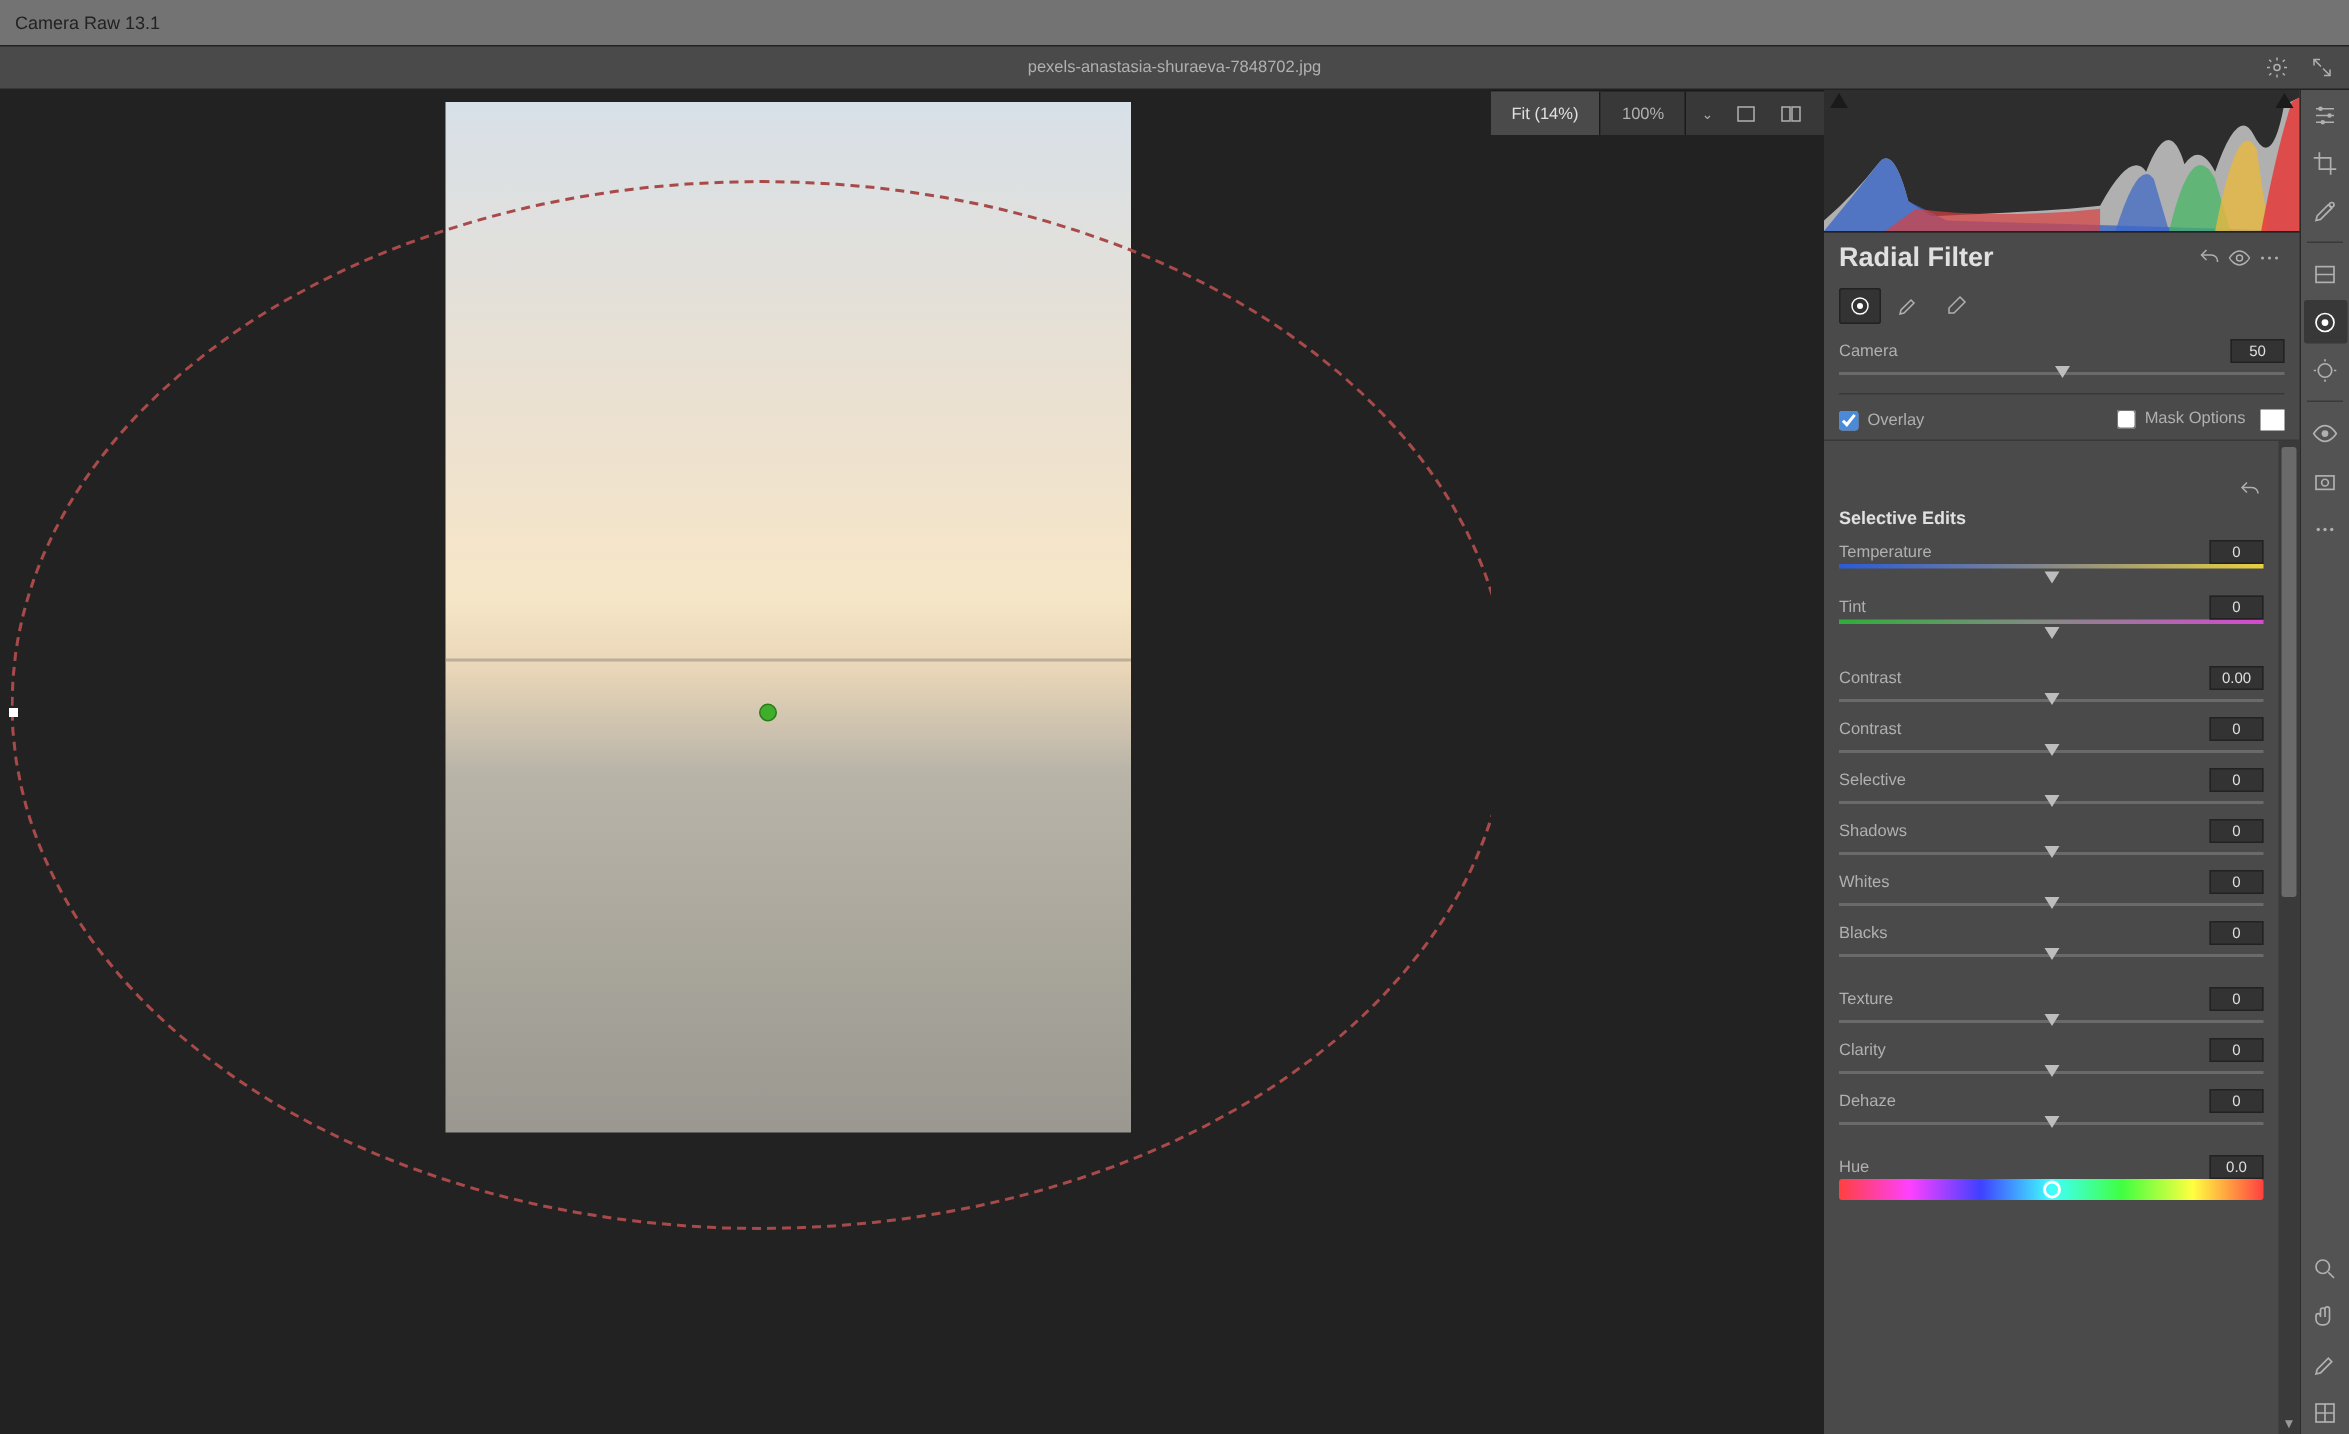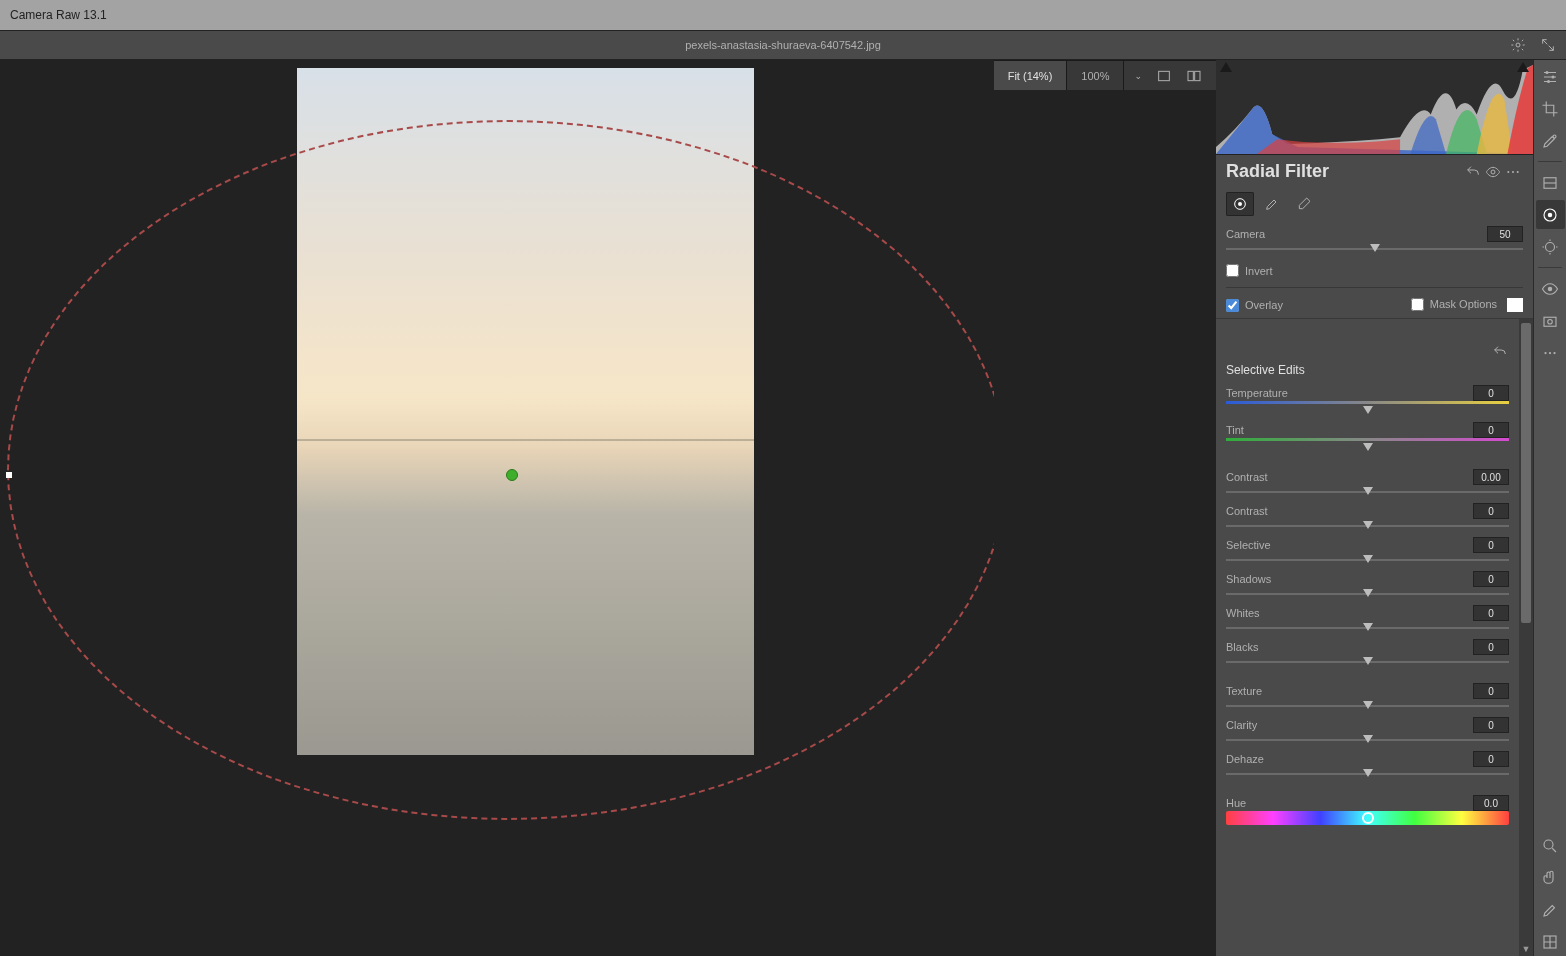--- a/index.html
+++ b/index.html
@@ -11,21 +11,21 @@
     --text:#e0e0e0;
     --text-dim:#b0b0b0;
     --border:#2a2a2a;
     --input-bg:#333333;
   }
   *{box-sizing:border-box;font-family:"Segoe UI",Arial,sans-serif;}
   html,body{margin:0;padding:0;width:1566px;height:956px;background:#fff;overflow:hidden;}
   body{display:flex;flex-direction:column;}
 
   
-  .titlebar{height:30px;background:#a3a3a3;color:#222;font-size:12px;display:flex;align-items:center;padding:0 10px;}
+  .titlebar{height:30px;background:#737373;color:#222;font-size:12px;display:flex;align-items:center;padding:0 10px;}
 
   
   .app{flex:1;display:flex;flex-direction:column;background:var(--bg-dark);}
   .header{height:30px;background:var(--bg-panel);display:flex;align-items:center;position:relative;border-top:1px solid #222;border-bottom:1px solid #222;}
   .header .filename{position:absolute;left:50%;transform:translateX(-50%);color:var(--text-dim);font-size:11px;}
   .header .right{margin-left:auto;display:flex;align-items:center;gap:6px;padding-right:6px;}
   .icon-btn{width:24px;height:24px;display:flex;align-items:center;justify-content:center;color:var(--text-dim);cursor:pointer;border-radius:2px;}
   .icon-btn svg{width:16px;height:16px;}
 
   
@@ -100,42 +100,42 @@
   .divider{height:1px;background:#383838;margin:4px 10px;}
 
   .scroll{flex:1;overflow-y:auto;overflow-x:hidden;position:relative;}
   .scrollbar{position:absolute;right:0;top:0;bottom:0;width:14px;background:#3a3a3a;}
   .sc-thumb{position:absolute;left:2px;right:2px;top:4px;height:300px;background:#6a6a6a;border-radius:2px;}
   .sc-up,.sc-down{position:absolute;left:0;right:0;height:14px;display:flex;align-items:center;justify-content:center;color:#999;font-size:9px;}
   .sc-up{top:0;} .sc-down{bottom:0;}
   .scroll .inner{padding-right:14px;}
 
   .sel-head{display:flex;align-items:center;padding:8px 10px 6px;}
-  .sel-head .t{font-weight:400;color:var(--text);font-size:12px;flex:1;margin-top:36px;}
+  .sel-head .t{font-weight:700;color:var(--text);font-size:12px;flex:1;margin-top:36px;}
 
   
   .bottombar{height:44px;background:var(--bg-panel);display:flex;align-items:center;justify-content:flex-end;padding:0 20px;gap:18px;border-top:1px solid #2a2a2a;}
   .btn{height:24px;padding:0 22px;border-radius:12px;background:transparent;color:var(--text);font-size:12px;display:flex;align-items:center;cursor:pointer;}
   .btn.primary{border:1px solid #c8c8c8;}
   .btn.flat{border:none;}
 
   
   .si{stroke:currentColor;fill:none;stroke-width:1.5;}
 </style>
 </head>
 <body>
 
 <div class="titlebar">
   <span>Camera Raw 13.1</span>
 </div>
 
 <div class="app">
 
   <div class="header">
-    <span class="filename">pexels-anastasia-shuraeva-6407542.jpg</span>
+    <span class="filename">pexels-anastasia-shuraeva-7848702.jpg</span>
     <div class="right">
       <div class="icon-btn">
         <svg viewBox="0 0 24 24">
             <circle class="si" cx="12" cy="12" r="3"></circle>
             <path class="si" d="M12 2v3M12 19v3M4.2 4.2l2.1 2.1M17.7 17.7l2.1 2.1M2 12h3M19 12h3M4.2 19.8l2.1-2.1M17.7 6.3l2.1-2.1"></path>
           </svg>
       </div>
       <div class="icon-btn">
         <svg viewBox="0 0 24 24">
             <path class="si" d="M4 10V4h6M20 14v6h-6"></path>
@@ -237,24 +237,20 @@
           <div class="slider-row">
             <div class="slider-head">
               <span class="lbl">Camera</span>
               <input type="text" value="50" style="">
             </div>
             <div class="slider-track">
               <div class="bar"></div>
                 <div class="thumb" style="left:50%"></div>
             </div>
           </div>
-          <div class="check-row">
-            <input type="checkbox" style="">
-            <span>Invert</span>
-          </div>
           <div class="divider"></div>
           <div class="check-row" style="justify-content:space-between">
             <span style="display:flex;align-items:center;gap:6px">
               <input type="checkbox" checked="" style="">
               <span>Overlay</span>
             </span>
             <span style="display:flex;align-items:flex-start;gap:6px">
               <input type="checkbox" style="">
               <span>Mask Options</span>
               <span class="swatch"></span>

